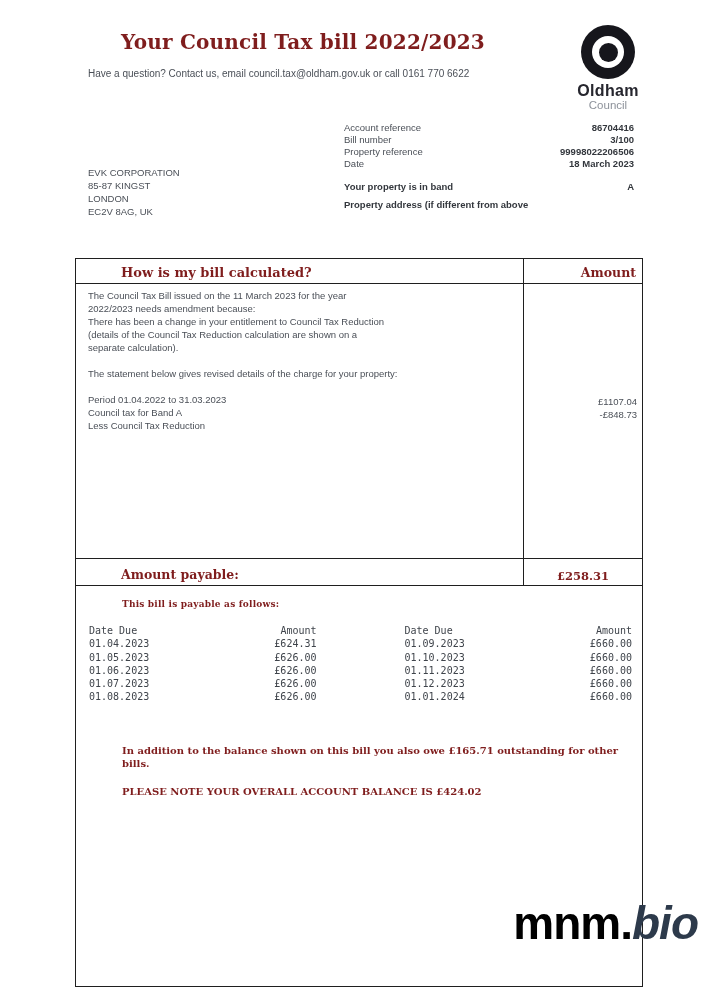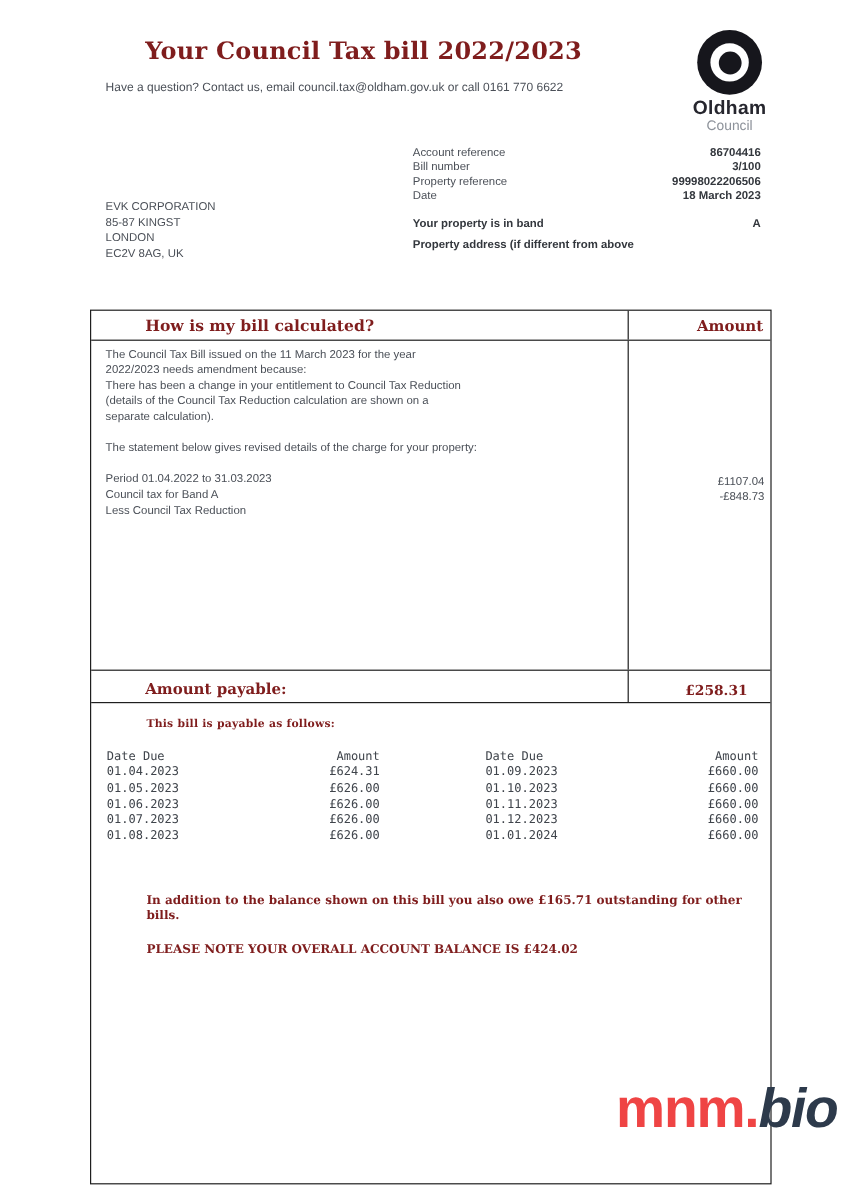--- a/index.html
+++ b/index.html
@@ -52,39 +52,39 @@
 
   .box-calc { height:275px; border-bottom:1.5px solid #1f1f1f; }
   .box-calc .cell-left { padding:5px 0 0 12px; }
   .calc-line { font-size:9.5px; line-height:13px; min-height:13px; color:#4a4f57; }
   .calc-amt { position:absolute; right:5px; font-size:9.5px; color:#4a4f57; }
   .amt-1 { top:112px; } .amt-2 { top:125px; }
 
   .box-payable { height:27px; border-bottom:1.5px solid #1f1f1f; }
   .box-payable .cell-left { padding:6px 0 0 12px; }
   .payable-label { font-size:12.5px; }
-  .box-payable .cell-right { padding:7px 5px 0 0; text-align:center; }
+  .box-payable .cell-right { padding:7px 5px 0 0; text-align:left; }
   .payable-value { font-size:11.5px; }
 
   
   .box-schedule { position:relative; height:248px; }
   .sched-intro { position:absolute; left:13px; top:13px; font-size:9px; letter-spacing:0.2px; }
   .sched-tables { position:absolute; left:13px; right:10px; top:38px; display:flex;gap:12px; }
   .sched-col { width:234px; font-family:"DejaVu Sans Mono", monospace; font-size:10px;
     line-height:13.3px; color:#3f444b; }
   .sched-col.second { margin-left:76px; }
   .sched-row { display:flex; justify-content:space-between; }
   .sched-head { color:#3f444b; }
   .note-1 { position:absolute; left:13px; top:158px; right:14px; font-size:10px; line-height:13px; }
   .note-2 { position:absolute; left:13px; top:200px; right:14px; font-size:10px; }
 
   
   .brand { position:absolute; right:22px; top:896px; font-size:46px; font-weight:bold;
     letter-spacing:-1px; }
-  .brand-primary { color:#ef4444; }
+  .brand-primary { color:#000000; }
   .brand-secondary { color:#2d3a4b; font-style:italic; }
 </style>
 </head>
 <body>
 
 <div class="page">
 
   <div class="title serif">Your Council Tax bill 2022/2023</div>
   <div class="contact">Have a question? Contact us, email council.tax@oldham.gov.uk or call 0161 770 6622</div>
 

